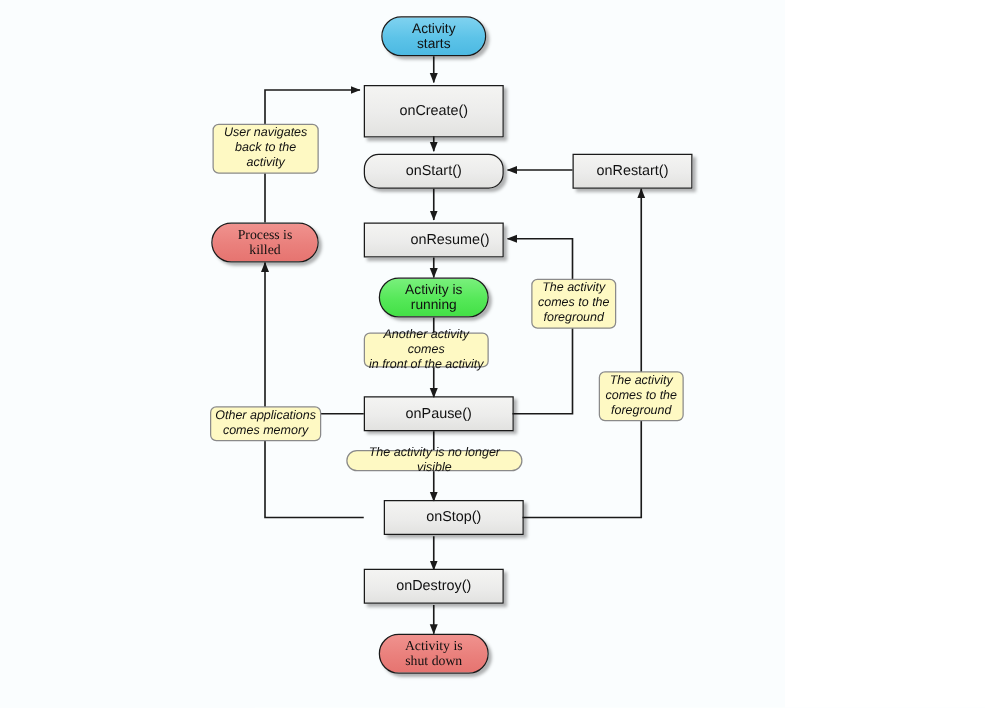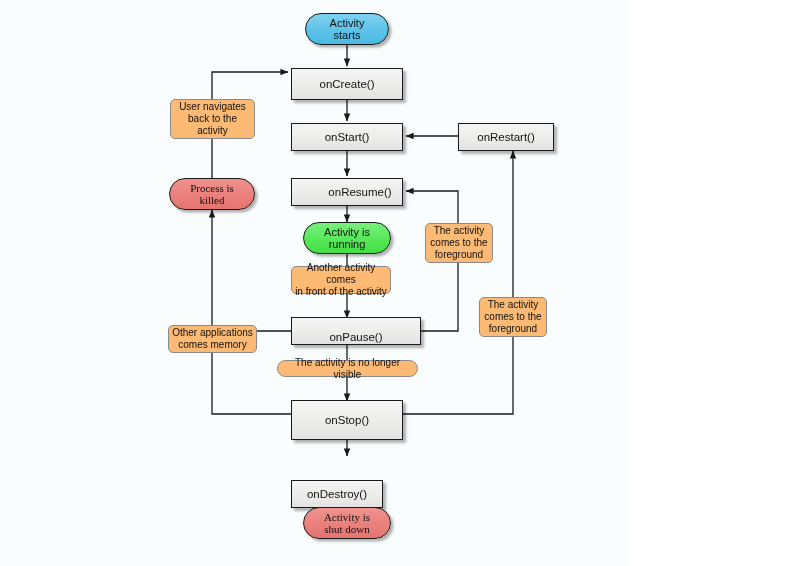--- a/index.html
+++ b/index.html
@@ -39,23 +39,24 @@
   }
   .term.blue{background:linear-gradient(180deg,#7fd2f0 0%,#5cc3e8 55%,#4cb9e2 100%);}
   .term.green{background:linear-gradient(180deg,#79f07c 0%,#55e858 55%,#43e046 100%);}
   .term.red{background:linear-gradient(180deg,#f0928e 0%,#ea807c 55%,#e67470 100%);font-family:Liberation Serif, serif;}
 
   .note{
     position:absolute;
     box-sizing:border-box;
     display:flex;align-items:center;justify-content:center;
     text-align:center;
-    background:#fdba74;
+    background:#fef9c3;
     border:1px solid #8a8a8a;
     border-radius:5px;
+    font-style:italic;
     font-size:10px;
     line-height:1.18;
     color:#111;
     z-index:4;
     padding:1px 3px;
   }
   .note.pill{border-radius:999px;}
 </style>
 </head>
 <body>
@@ -101,52 +102,52 @@
     </g>
   </svg>
 
   <div class="node term blue" style="left:305px;top:13px;width:84px;height:32px;">
     <span>
       <span>Activity</span><br>
       <span>starts</span>
     </span>
   </div>
 
-  <div class="node proc" style="left:291px;top:68px;width:112px;height:32px;">
+  <div class="node proc" style="left:291px;top:68px;width:112px;height:42px;">
     <span>onCreate()</span>
   </div>
 
-  <div class="node proc" style="left:291px;top:123px;width:112px;height:28px;">
+  <div class="node proc" style="left:291px;top:123px;width:112px;height:28px;border-radius:12px;">
     <span>onStart()</span>
   </div>
 
   <div class="node proc" style="left:291px;top:178px;width:112px;height:28px;padding-left:26px;">
     <span>onResume()</span>
   </div>
 
   <div class="node proc" style="left:458px;top:123px;width:96px;height:28px;">
     <span>onRestart()</span>
   </div>
 
   <div class="node term green" style="left:303px;top:222px;width:88px;height:32px;">
     <span>
       <span>Activity is</span><br>
       <span>running</span>
     </span>
   </div>
 
-  <div class="node proc" style="left:291px;top:317px;width:130px;height:28px;align-items:flex-end;">
+  <div class="node proc" style="left:291px;top:317px;width:120px;height:28px;">
     <span>onPause()</span>
   </div>
 
-  <div class="node proc" style="left:291px;top:400px;width:112px;height:40px;">
+  <div class="node proc" style="left:307px;top:400px;width:112px;height:28px;">
     <span>onStop()</span>
   </div>
 
-  <div class="node proc" style="left:291px;top:480px;width:92px;height:28px;justify-content:center;">
+  <div class="node proc" style="left:291px;top:455px;width:112px;height:28px;justify-content:center;">
     <span>onDestroy()</span>
   </div>
 
   <div class="node term red" style="left:303px;top:507px;width:88px;height:32px;">
     <span>
       <span>Activity is</span><br>
       <span>shut down</span>
     </span>
   </div>
 

